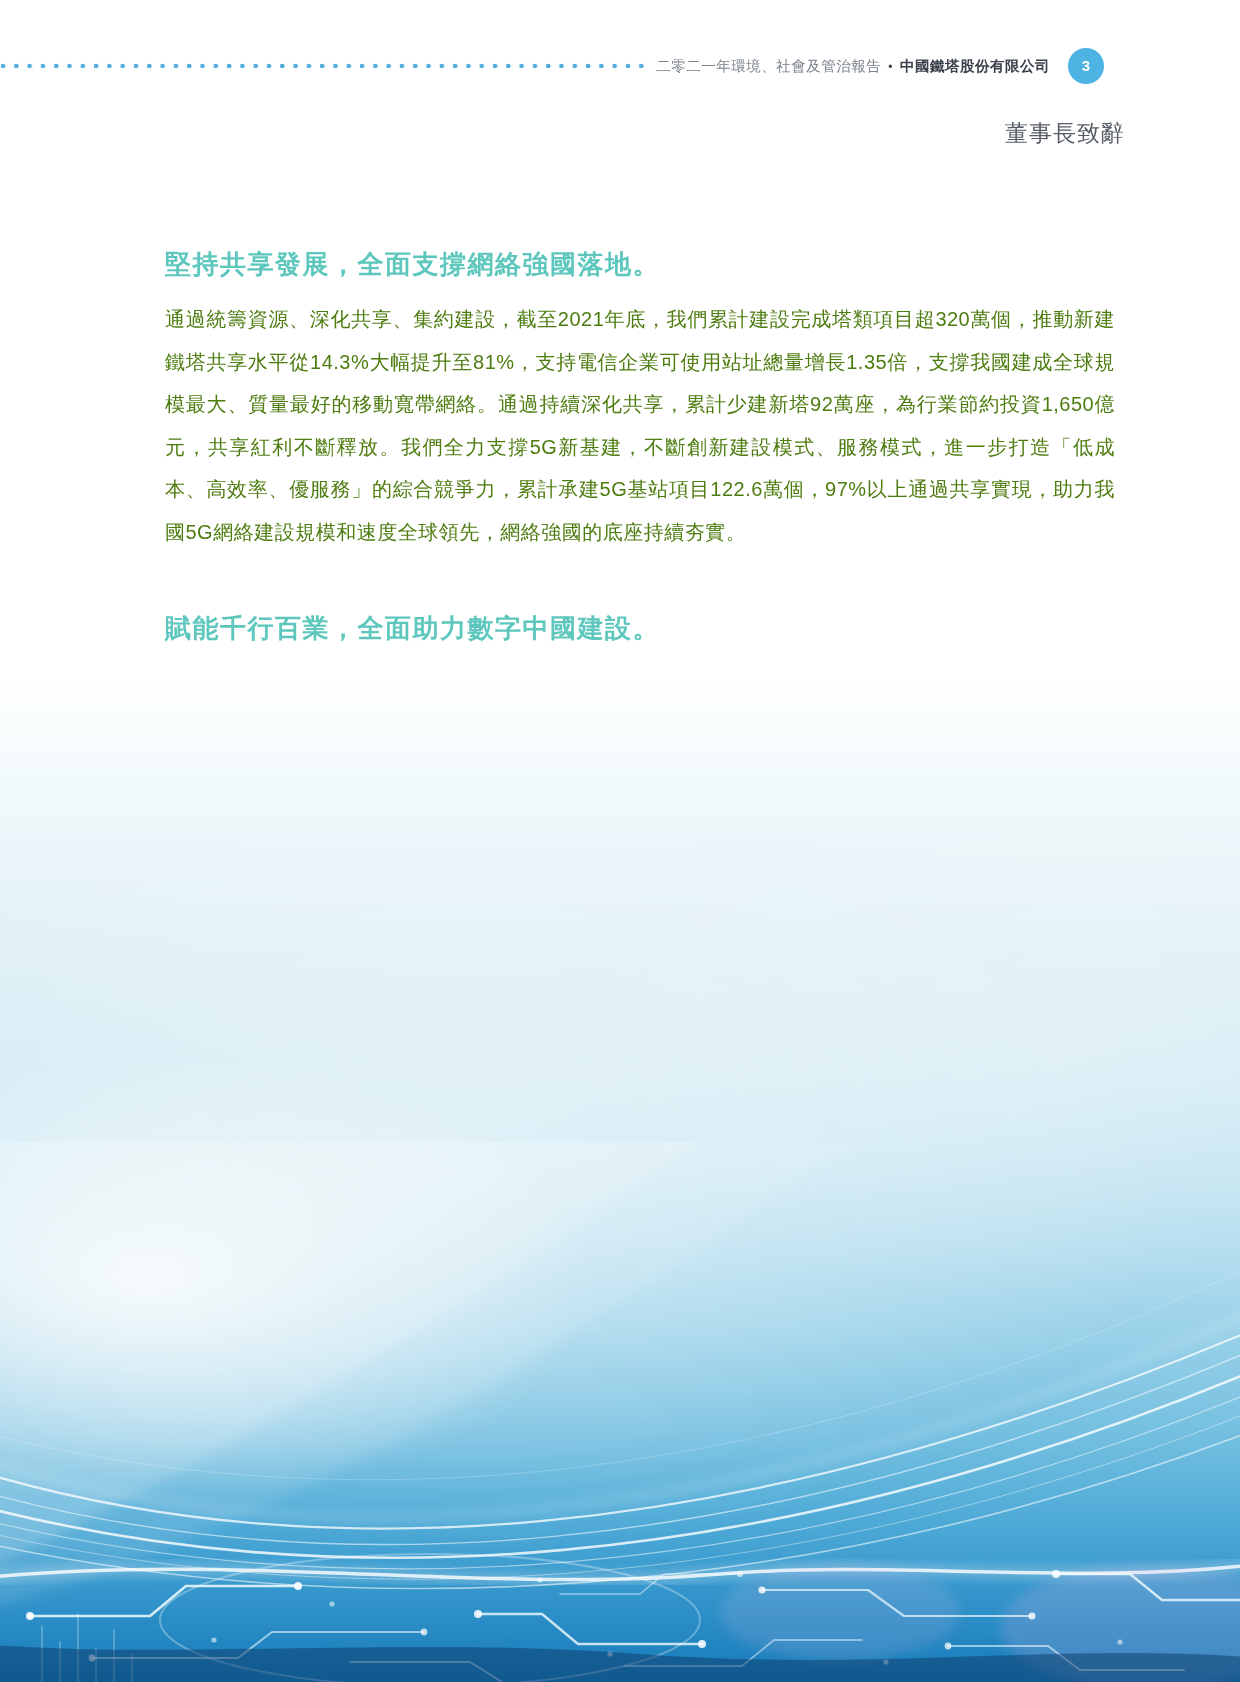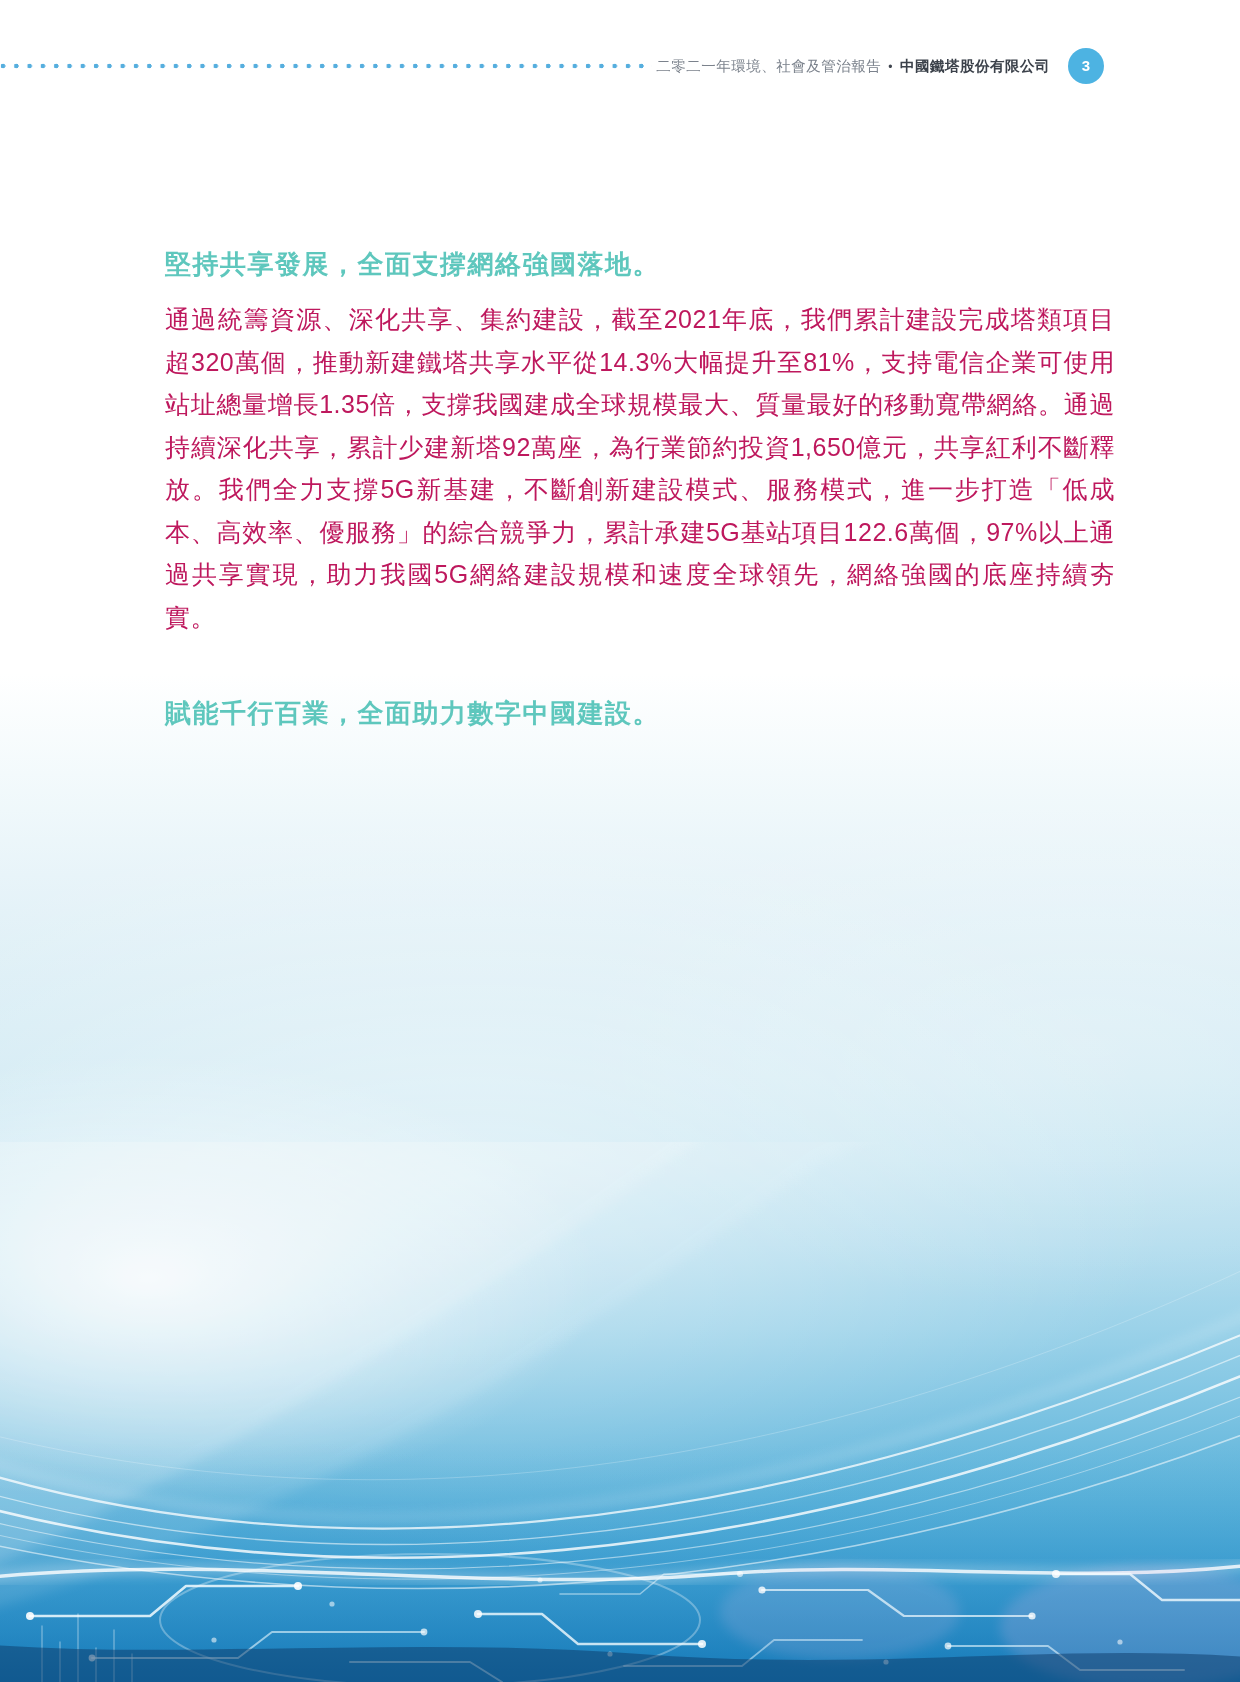--- a/index.html
+++ b/index.html
@@ -101,24 +101,24 @@
   .section + .section{ margin-top:58px; }
   .section-heading{
     margin:0 0 16px 0;
     font-size:26px;
     font-weight:bold;
     letter-spacing:1.5px;
     color:#5ec7bd;
   }
   .section-body{
     margin:0;
-    font-size:25px;
+    font-size:20px;
     line-height:42.5px;
     letter-spacing:.5px;
-    color:#be185d;
+    color:#4d7c0f;
     text-align:justify;
     text-justify:inter-ideograph;
   }
 </style>
 </head>
 <body>
 
 <div class="page">
 
   <div class="bg"></div>
@@ -213,20 +213,21 @@
   <div class="top-header">
     <div class="dotted-rule"></div>
     <div class="header-text">
       <span>二零二一年環境、社會及管治報告</span><span class="sep">•</span><span class="company">中國鐵塔股份有限公司</span>
     </div>
     <div class="page-badge">
       <span>3</span>
     </div>
   </div>
 
+  <div class="chapter-label">董事長致辭</div>
 
   <div class="content">
     <section class="section">
       <h2 class="section-heading">堅持共享發展，全面支撐網絡強國落地。</h2>
       <p class="section-body">通過統籌資源、深化共享、集約建設，截至2021年底，我們累計建設完成塔類項目超320萬個，推動新建鐵塔共享水平從14.3%大幅提升至81%，支持電信企業可使用站址總量增長1.35倍，支撐我國建成全球規模最大、質量最好的移動寬帶網絡。通過持續深化共享，累計少建新塔92萬座，為行業節約投資1,650億元，共享紅利不斷釋放。我們全力支撐5G新基建，不斷創新建設模式、服務模式，進一步打造「低成本、高效率、優服務」的綜合競爭力，累計承建5G基站項目122.6萬個，97%以上通過共享實現，助力我國5G網絡建設規模和速度全球領先，網絡強國的底座持續夯實。</p>
     </section>
     <section class="section">
       <h2 class="section-heading">賦能千行百業，全面助力數字中國建設。</h2>
     </section>
   </div>

